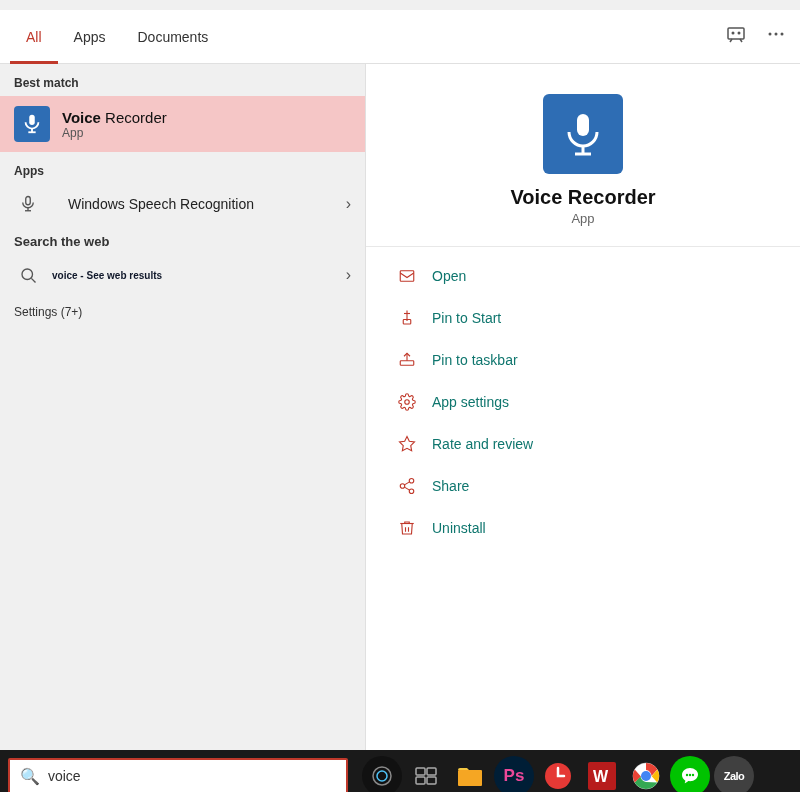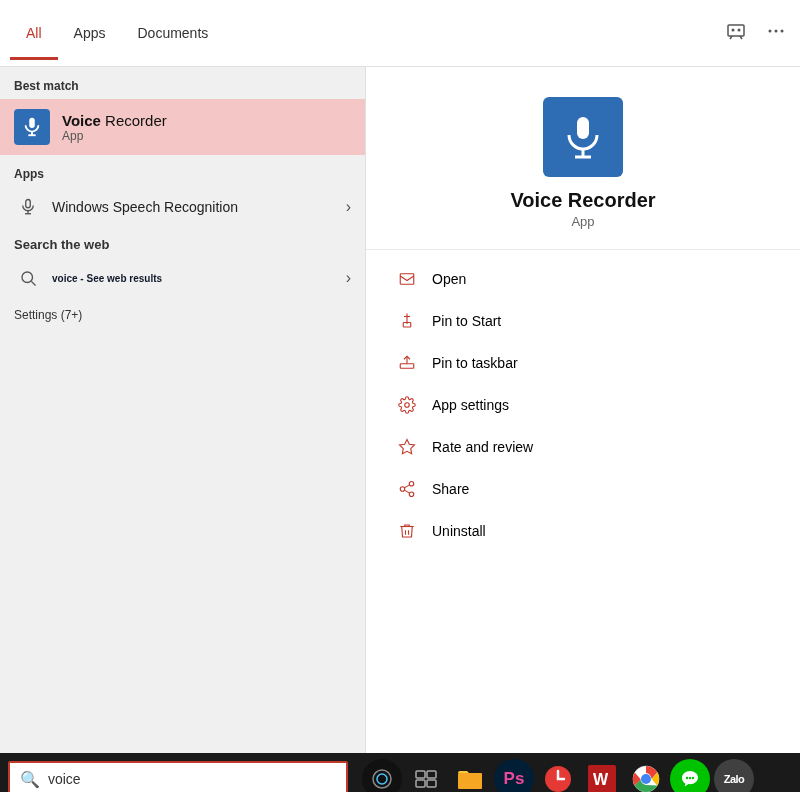--- a/index.html
+++ b/index.html
@@ -1,22 +1,22 @@
 <!DOCTYPE html>
 <html><head>
   <meta charset="utf-8">
   <style>
     * { box-sizing: border-box; margin: 0; padding: 0; }
     body { width: 800px; height: 792px; font-family: 'Segoe UI', Arial, sans-serif; background: #f0f0f0; overflow: hidden; position: relative; }
 
     
     .top-nav {
-      display: flex; align-items: center; height: 67px;
+      display: flex; align-items: center; height: 54px;
       background: #fff; border-bottom: 1px solid #e0e0e0;
-      padding: 0 10px; gap: 0;
+      padding: 0 10px; gap: 0; margin-top: 10px;
     }
     .nav-tab {
       padding: 0 16px; height: 54px; display: flex; align-items: center;
       font-size: 14px; color: #333; cursor: pointer; position: relative;
       border: none; background: none;
     }
     .nav-tab.active { color: #c0392b; }
     .nav-tab.active::after {
       content: ''; position: absolute; bottom: 0; left: 0; right: 0;
       height: 3px; background: #c0392b;
@@ -43,21 +43,21 @@
     }
     .best-match-icon svg { width: 22px; height: 22px; }
     .best-match-text .app-name { font-size: 15px; font-weight: 600; color: #111; }
     .best-match-text .app-name span { font-weight: 400; }
     .best-match-text .app-type { font-size: 12px; color: #555; }
 
     .apps-section-label { font-size: 12px; font-weight: 600; color: #333; padding: 8px 14px 4px 14px; }
 
     .list-item {
       display: flex; align-items: center; padding: 8px 14px;
-      cursor: pointer; background: transparent;
+      cursor: pointer; background: transparent; gap: 16px;
     }
     .list-item-icon { width: 28px; height: 28px; display: flex; align-items: center; justify-content: center; margin-right: 10px; flex-shrink: 0; }
     .list-item-text { font-size: 14px; color: #222; flex: 1; }
     .list-item-arrow { color: #555; font-size: 16px; }
 
     .search-web-label { font-size: 13px; font-weight: 600; color: #333; padding: 8px 14px 4px 14px; }
     .web-search-item { display: flex; align-items: center; padding: 8px 14px; cursor: pointer; }
     .web-search-item-icon { width: 28px; height: 28px; display: flex; align-items: center; justify-content: center; margin-right: 10px; }
     .web-search-text { font-size: 10px; color: #0f172a; }
     .web-search-text span { font-weight: 700; }
@@ -81,21 +81,21 @@
     .app-detail-name span { font-weight: 700; }
     .app-detail-type { font-size: 13px; color: #666; margin-top: 2px; }
 
     .action-list { padding: 8px 0; }
     .action-item {
       display: flex; align-items: center; padding: 10px 30px;
       cursor: pointer; gap: 14px;
     }
     .action-icon { width: 22px; height: 22px; display: flex; align-items: center; justify-content: center; flex-shrink: 0; }
     .action-icon svg { width: 18px; height: 18px; stroke: #c0392b; fill: none; stroke-width: 1.5; }
-    .action-text { font-size: 14px; color: #000000; }
+    .action-text { font-size: 14px; color: #0f766e; }
 
     
     .taskbar {
       height: 52px; background: #1a1a1a; display: flex; align-items: center;
       padding: 0 8px; gap: 6px;
     }
     .taskbar-search {
       display: flex; align-items: center; border: 2px solid #c0392b;
       background: #fff; border-radius: 2px; padding: 0 10px; height: 36px;
       width: 340px; gap: 8px;

